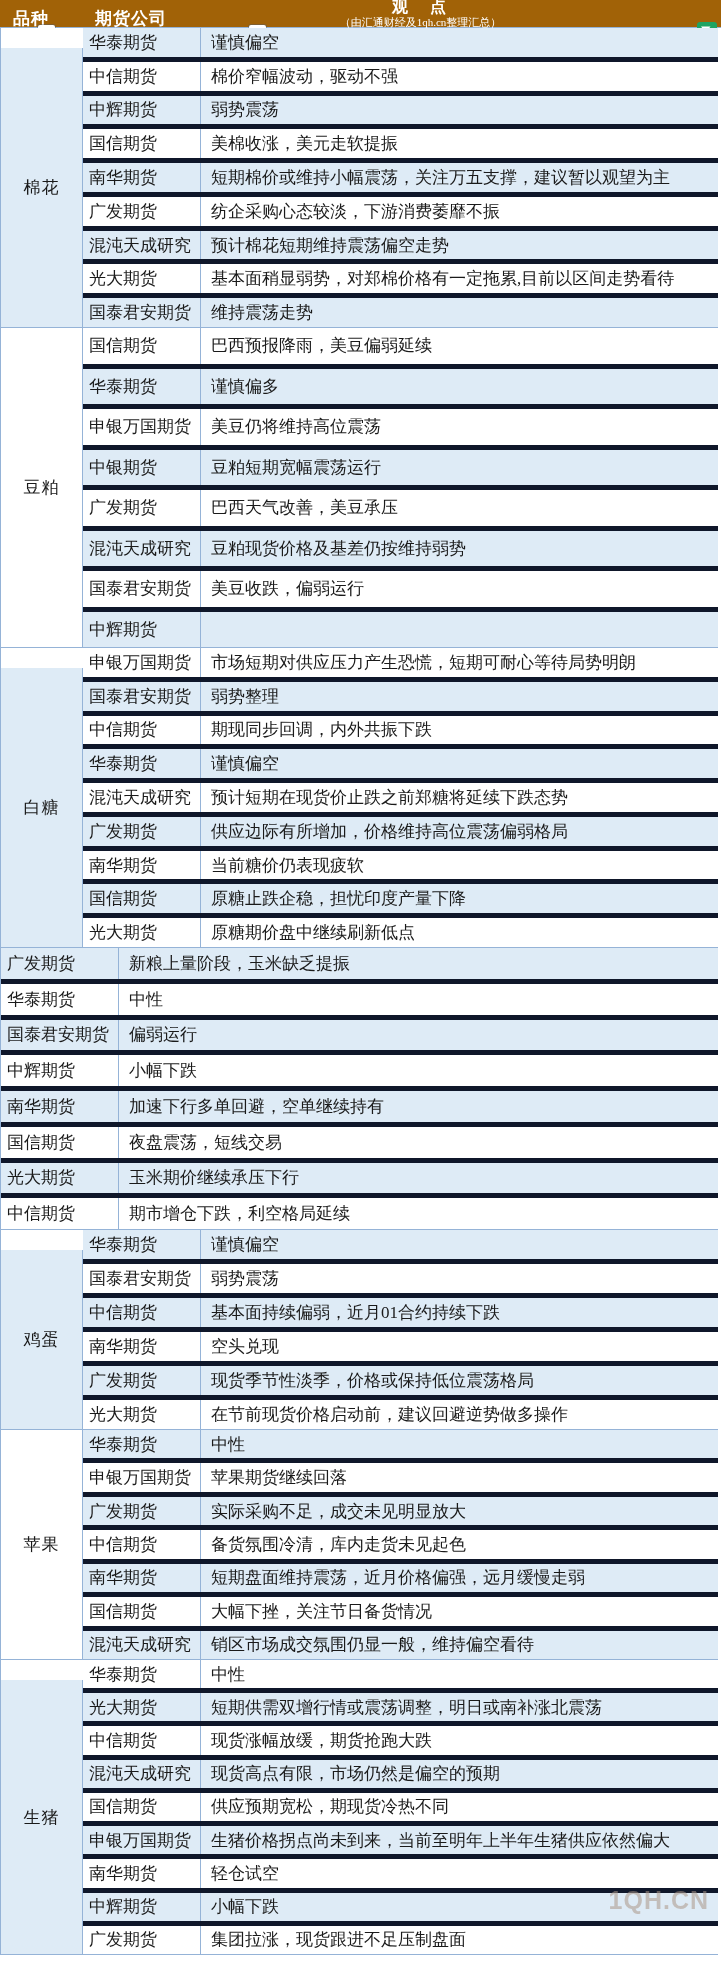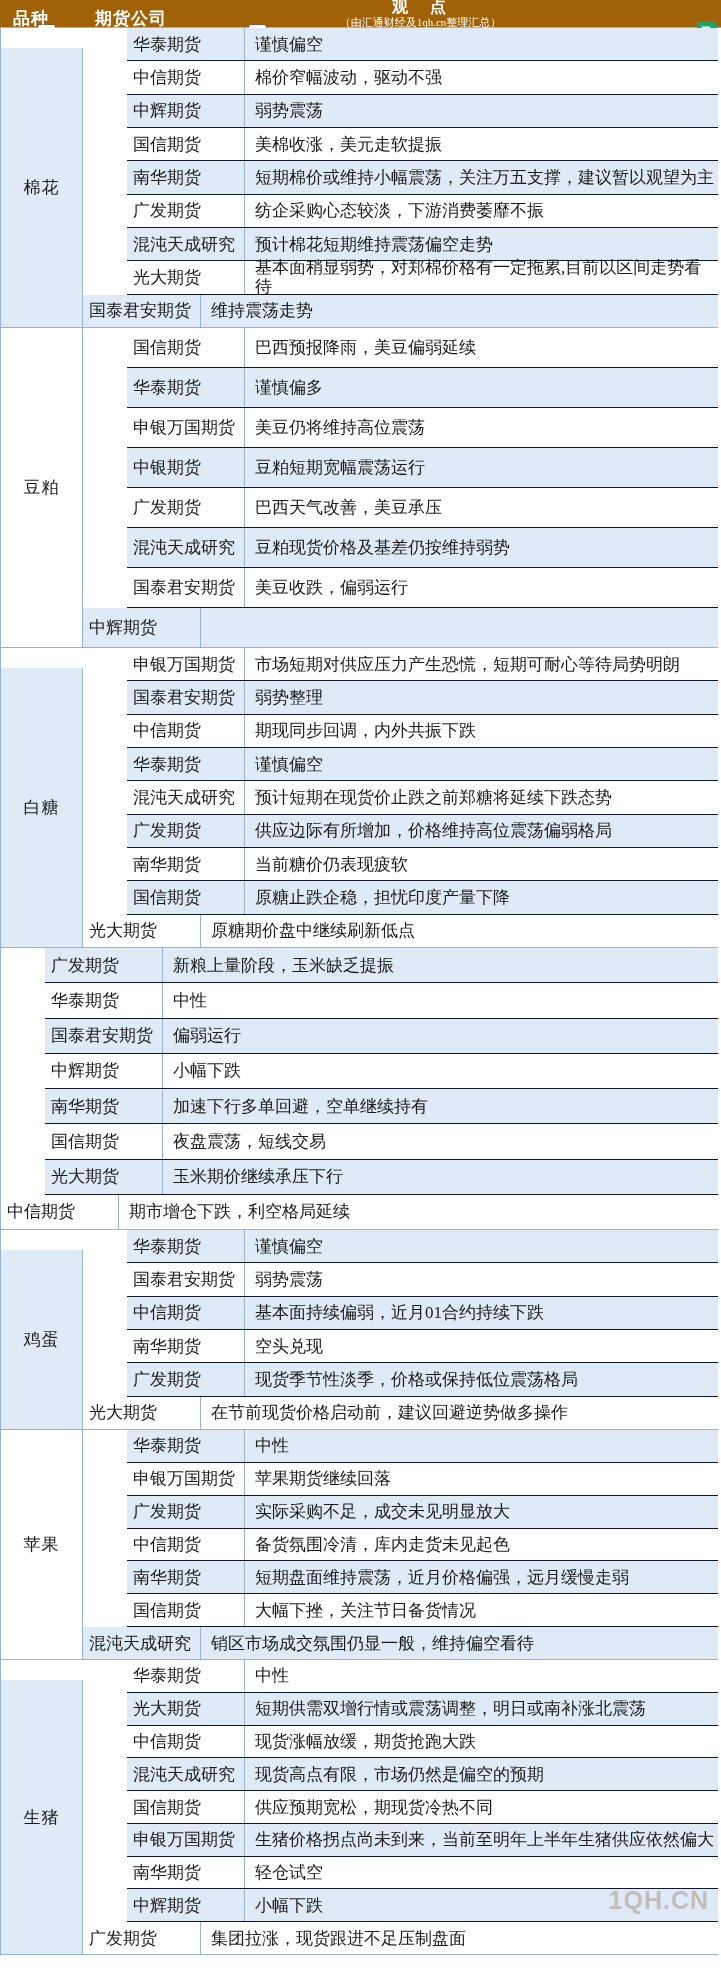--- a/index.html
+++ b/index.html
@@ -54,21 +54,21 @@
   .variety-cell{
     width:82px;box-sizing:border-box;border-right:1px solid #95B3D7;
     display:flex;align-items:center;justify-content:center;
     font-size:17px;background:#ffffff;letter-spacing:1px;
   }
   .section.shade-blue .variety-cell{background:#DEEBF6;margin-top:20px;}
 
   .rows{flex:1;display:flex;flex-direction:column;min-width:0;}
   .row{flex:1;display:flex;background:#ffffff;min-height:0;}
   .row.alt{background:#DEEBF6;}
-  .row:not(:last-child){border-bottom:1px solid #0f172a;margin-left:44px;}
+  .row:not(:last-child){border-bottom:5px solid #0f172a;}
   .company-cell{
     width:118px;box-sizing:border-box;border-right:1px solid #95B3D7;
     display:flex;align-items:center;padding-left:6px;
     font-size:17px;white-space:nowrap;overflow:hidden;
   }
   .view-cell{
     flex:1;display:flex;align-items:center;
     padding-left:10px;padding-right:4px;
     font-size:17px;line-height:1.12;min-width:0;
   }

